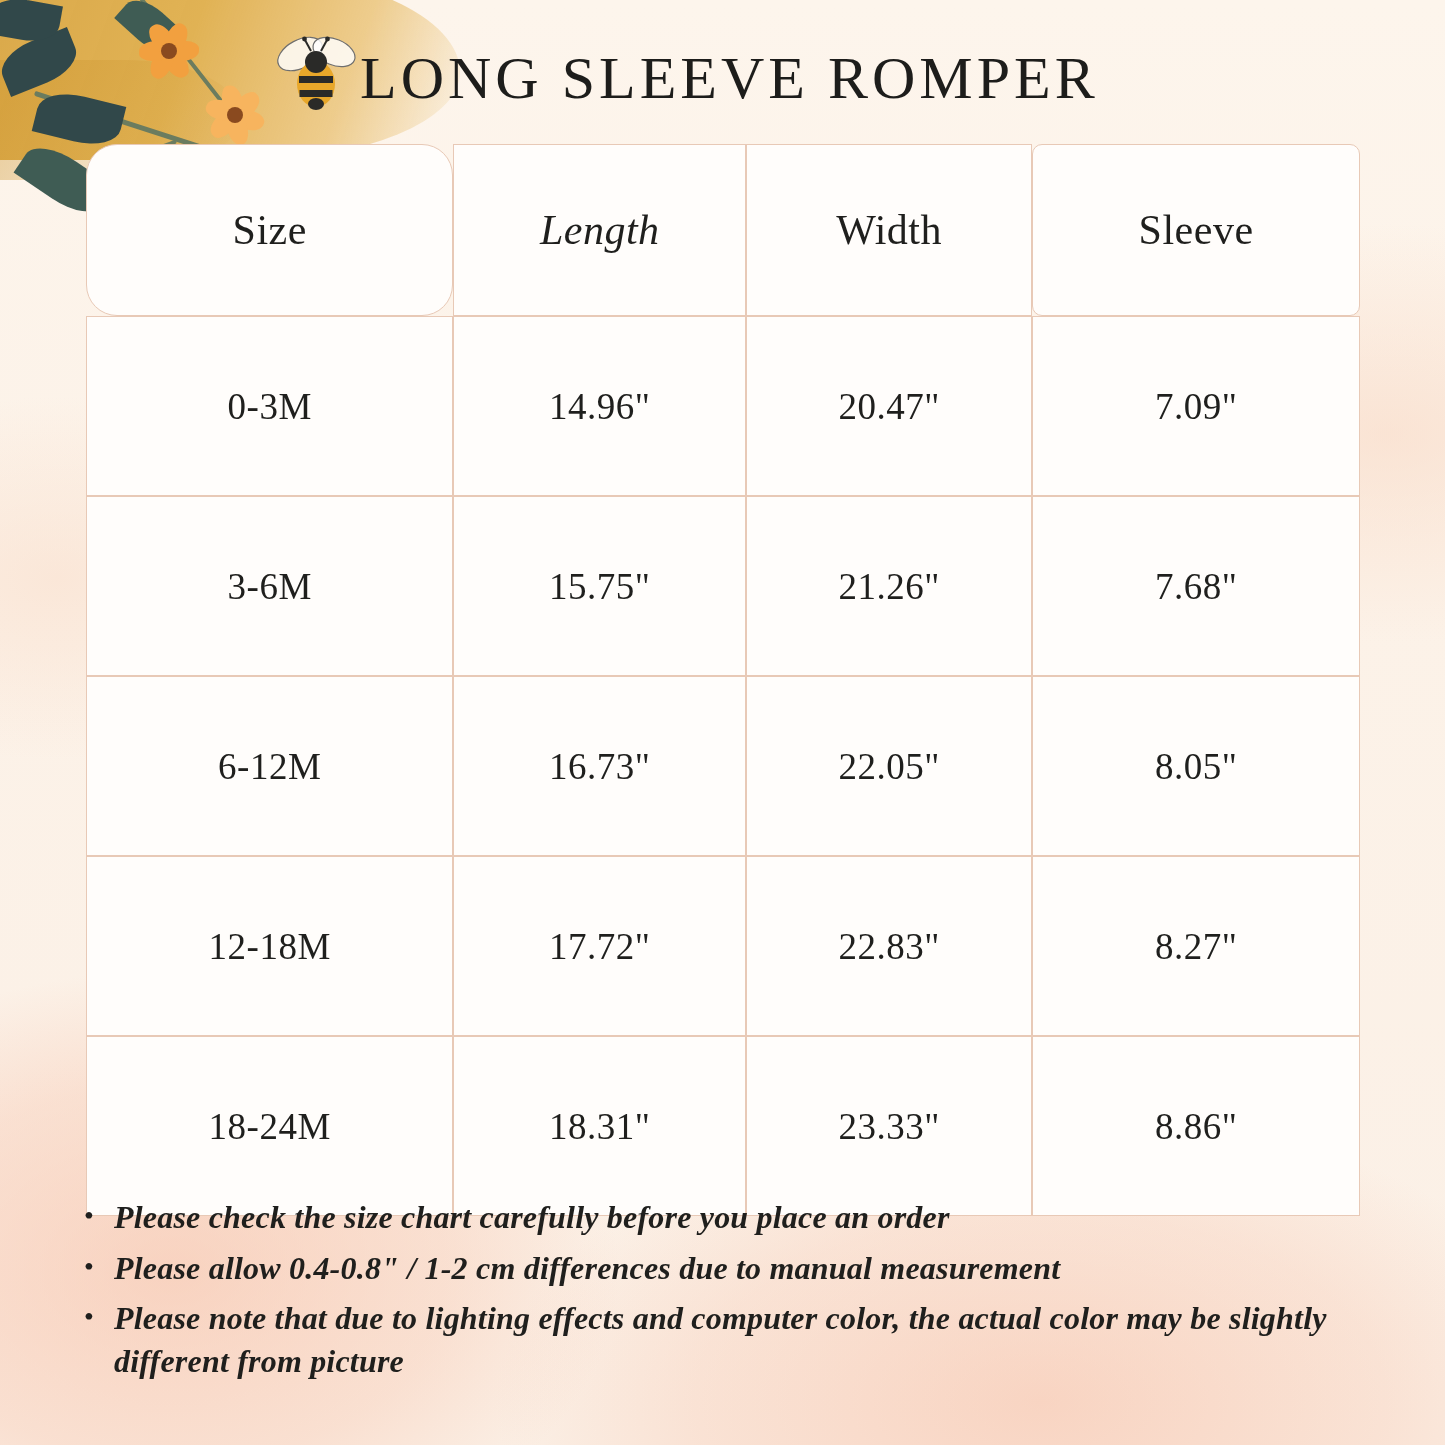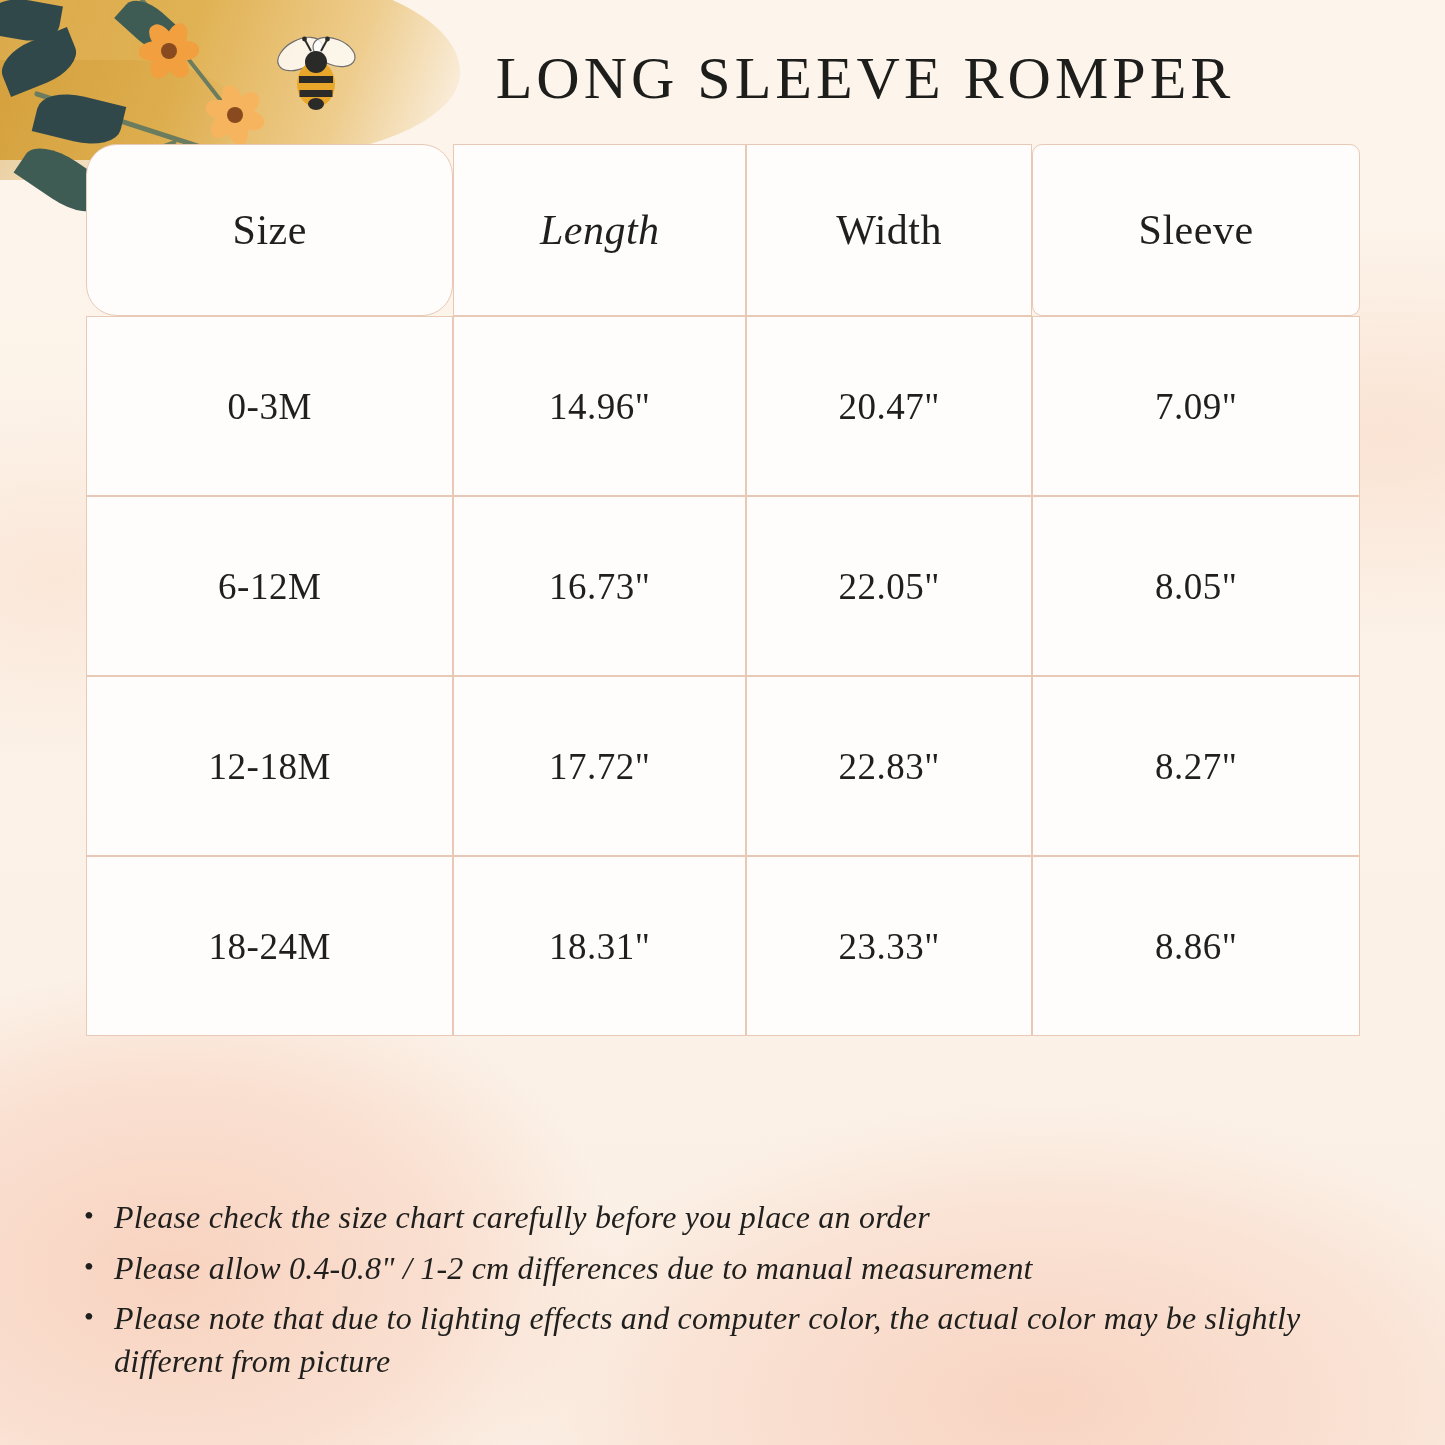--- a/index.html
+++ b/index.html
@@ -100,21 +100,21 @@
     width: 92px;
     height: 86px;
   }
 
   
   .title {
     position: absolute;
     left: 360px;
     top: 44px;
     width: 1010px;
-    text-align: center;
+    text-align: left;
     font-family: "Liberation Serif", serif;
     font-size: 60px;
     letter-spacing: 4px;
     color: #1d1d1b;
     white-space: nowrap;
   }
 
   
   .table {
     position: absolute;
@@ -165,21 +165,21 @@
     margin-bottom: 8px;
     letter-spacing: 0.2px;
   }
   .note .bullet {
     flex: 0 0 auto;
     width: 30px;
     font-size: 28px;
     line-height: 1.45;
     font-style: normal;
   }
-  .note .txt { flex: 1 1 auto; }
+  .note .txt { flex: 1 1 auto; font-weight: bold; }
 </style>
 </head>
 <body>
 
 <div class="page">
 
   <div class="wc-gold"></div>
   <div class="wc-gold2"></div>
 
   <div class="stem" style="left:30px; top:120px; width:190px; height:5px; transform:rotate(18deg);"></div>
@@ -251,20 +251,26 @@
       </tr>
     </thead>
     <tbody>
       <tr>
         <td>0-3M</td>
         <td>14.96"</td>
         <td>20.47"</td>
         <td>7.09"</td>
       </tr>
       <tr>
+        <td>3-6M</td>
+        <td>15.75"</td>
+        <td>21.26"</td>
+        <td>7.68"</td>
+      </tr>
+      <tr>
         <td>6-12M</td>
         <td>16.73"</td>
         <td>22.05"</td>
         <td>8.05"</td>
       </tr>
       <tr>
         <td>12-18M</td>
         <td>17.72"</td>
         <td>22.83"</td>
         <td>8.27"</td>

